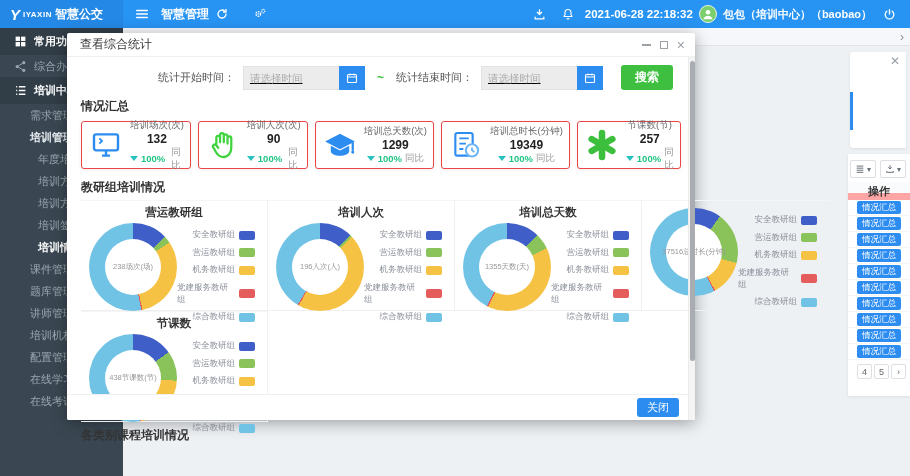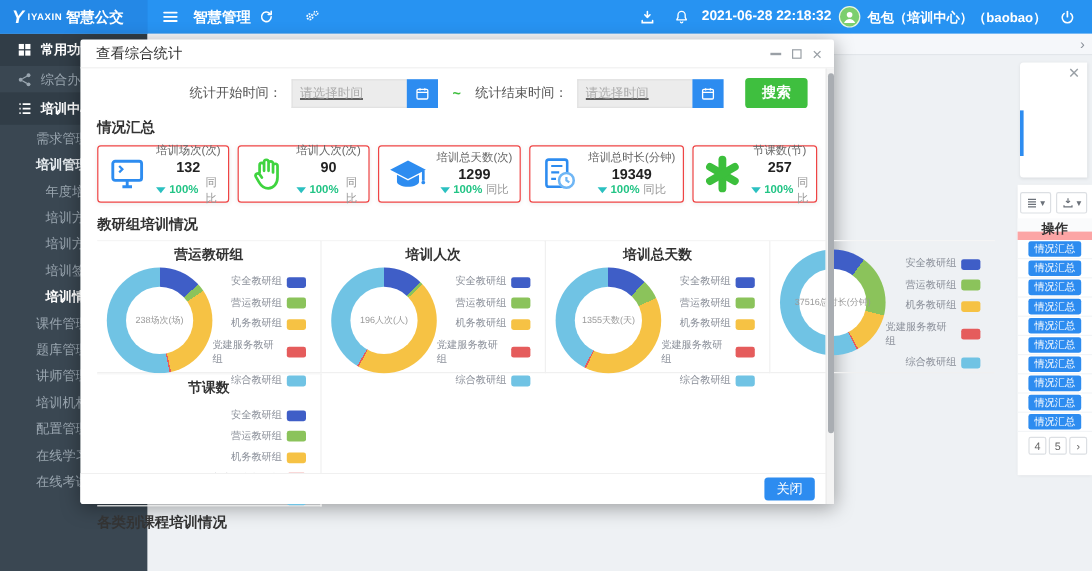--- a/index.html
+++ b/index.html
@@ -552,20 +552,25 @@
               <span class="lg-item">
                 <span class="lg-label">综合教研组</span>
                 <span class="lg-pill" style="background:#70c3e4"></span>
               </span>
             </div>
           </div>
         </div>
         <div class="chart-cell">
           <div class="ch-title">节课数</div>
           <div class="ch-body">
+            <div class="donut" style="background:conic-gradient(#3f5ec7 0% 15%, #8bc35b 15% 26%, #f6c244 26% 47%, #e55c5c 47% 47.5%, #70c3e4 47.5% 100%)">
+              <span class="donut-hole">
+                <span class="donut-center">438节课数(节)</span>
+              </span>
+            </div>
             <div class="legend">
               <span class="lg-item">
                 <span class="lg-label">安全教研组</span>
                 <span class="lg-pill" style="background:#3f5ec7"></span>
               </span>
               <span class="lg-item">
                 <span class="lg-label">营运教研组</span>
                 <span class="lg-pill" style="background:#8bc35b"></span>
               </span>
               <span class="lg-item">

